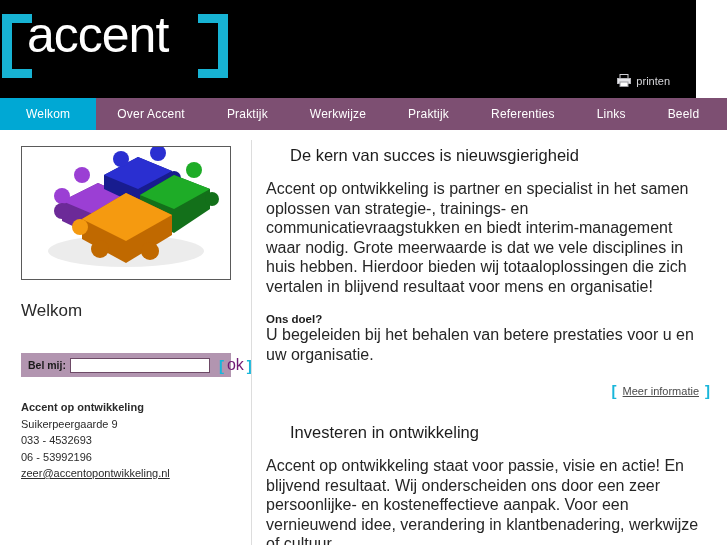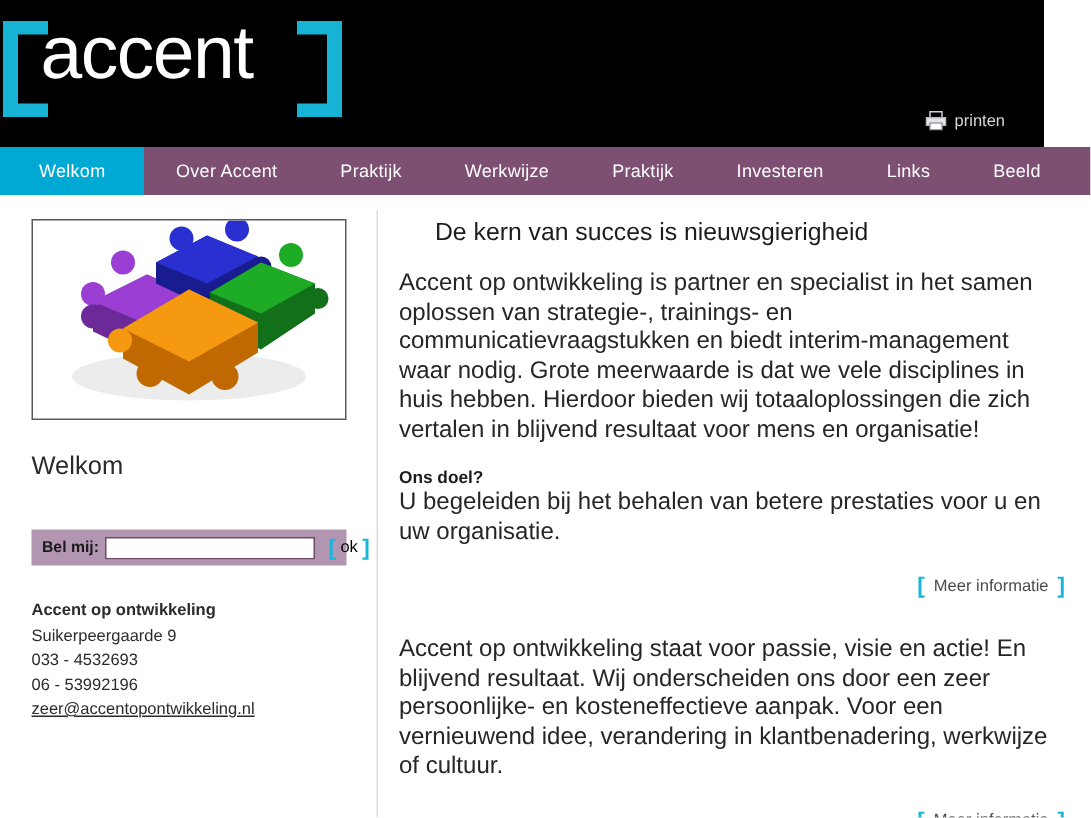--- a/index.html
+++ b/index.html
@@ -182,21 +182,21 @@
     outline: none;
   }
   .ok-btn {
     display: flex;
     align-items: center;
     margin-left: 9px;
     cursor: pointer;
     font-size: 13px;
   }
   .ok-brk { color: #19b6da; font-weight: bold; font-size: 15px; }
-  .ok-text { color: #000000; font-size: 11px; padding: 0 3px; }
+  .ok-text { color: #701a75; font-size: 16px; padding: 0 3px; }
 
   .contact {
     margin-top: 22px;
     font-size: 11px;
     line-height: 16.5px;
     color: #2b2b2b;
   }
   .contact .bold { font-weight: bold; }
   .contact a {
     color: #2b2b2b;
@@ -242,20 +242,21 @@
   }
   .more-brk {
     color: #19b6da;
     font-size: 15px;
     font-weight: bold;
   }
   .more-text {
     color: #4a4a4a;
     font-size: 11px;
     padding: 0 6px;
+    text-decoration: underline;
   }
   .section-2 { margin-top: 24px; }
 </style>
 </head>
 <body>
 
 <div class="page">
 
   <div class="header">
     <div class="logo">
@@ -286,21 +287,21 @@
     <div class="nav-item">
         <span>Praktijk</span>
       </div>
     <div class="nav-item">
         <span>Werkwijze</span>
       </div>
     <div class="nav-item">
         <span>Praktijk</span>
       </div>
     <div class="nav-item">
-        <span>Investeren</span>
+        <span>Referenties</span>
       </div>
     <div class="nav-item">
         <span>Links</span>
       </div>
     <div class="nav-item">
         <span>Beeld</span>
       </div>
 
   </div>
 
@@ -378,20 +379,21 @@
         <div class="more-wrap">
           <a class="more-link">
             <span class="more-brk">[</span>
             <span class="more-text">Meer informatie</span>
             <span class="more-brk">]</span>
           </a>
         </div>
       </div>
 
       <div class="section-2">
+        <h1 class="section-title">Investeren in ontwikkeling</h1>
         <p class="para">Accent op ontwikkeling staat voor passie, visie en actie! En blijvend resultaat. Wij onderscheiden ons door een zeer persoonlijke- en kosteneffectieve  aanpak.  Voor een vernieuwend idee, verandering in klantbenadering, werkwijze of cultuur.</p>
         <div class="more-wrap">
           <a class="more-link">
             <span class="more-brk">[</span>
             <span class="more-text">Meer informatie</span>
             <span class="more-brk">]</span>
           </a>
         </div>
       </div>
 

